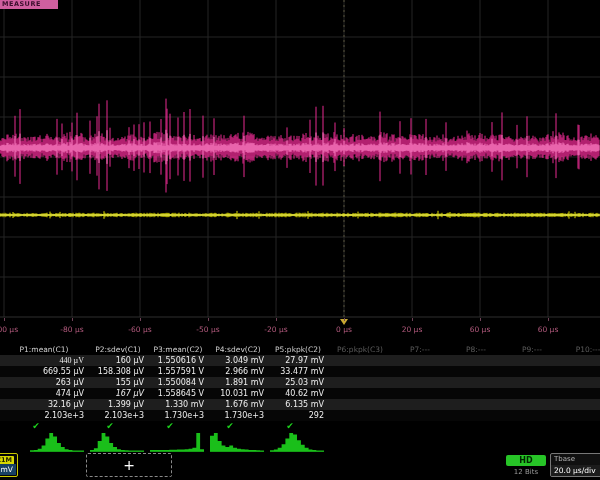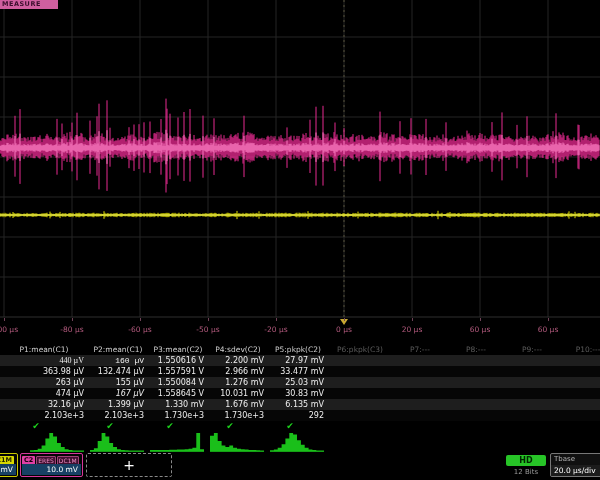--- a/index.html
+++ b/index.html
@@ -108,72 +108,72 @@
       <span class="ticklabel" style="left: 388px;">20 µs</span>
       <div class="tickmark" style="left: 480px;"></div>
       <span class="ticklabel" style="left: 456px;">60 µs</span>
       <div class="tickmark" style="left: 548px;"></div>
       <span class="ticklabel" style="left: 524px;">60 µs</span>
     </div>
 
   <div class="mtable" id="mtable">
       <div class="mrow">
         <div class="mcell hcell" style="width: 88px;">P1:mean(C1)</div>
-        <div class="mcell hcell" style="width: 60px;">P2:mean(C1)</div>
+        <div class="mcell hcell" style="width: 60px;">P2:sdev(C1)</div>
         <div class="mcell hcell" style="width: 60px;">P3:mean(C2)</div>
         <div class="mcell hcell" style="width: 60px;">P4:sdev(C2)</div>
         <div class="mcell hcell" style="width: 60px;">P5:pkpk(C2)</div>
         <div class="mcell hcell off" style="width: 64px;">P6:pkpk(C3)</div>
         <div class="mcell hcell off" style="width: 56px;">P7:---</div>
         <div class="mcell hcell off" style="width: 56px;">P8:---</div>
         <div class="mcell hcell off" style="width: 56px;">P9:---</div>
         <div class="mcell hcell off" style="width: 56px;">P10:---</div>
       </div>
       <div class="mrow" style="background: rgb(30, 30, 30);">
         <div class="mcell vcell" style="width: 88px; font-family: Liberation Serif, serif;">440 µV</div>
-        <div class="mcell vcell" style="width: 60px; font-family: Liberation Mono, monospace;">160 µV</div>
+        <div class="mcell vcell" style="width: 60px;">160 µV</div>
         <div class="mcell vcell" style="width: 60px;">1.550616 V</div>
-        <div class="mcell vcell" style="width: 60px;">2.200 mV</div>
+        <div class="mcell vcell" style="width: 60px;">3.049 mV</div>
         <div class="mcell vcell" style="width: 60px;">27.97 mV</div>
         <div class="mcell vcell" style="width: 64px;"></div>
         <div class="mcell vcell" style="width: 56px;"></div>
         <div class="mcell vcell" style="width: 56px;"></div>
         <div class="mcell vcell" style="width: 56px;"></div>
         <div class="mcell vcell" style="width: 56px;"></div>
       </div>
       <div class="mrow" style="background: rgb(6, 6, 6);">
-        <div class="mcell vcell" style="width: 88px;">363.98 µV</div>
-        <div class="mcell vcell" style="width: 60px;">132.474 µV</div>
+        <div class="mcell vcell" style="width: 88px;">669.55 µV</div>
+        <div class="mcell vcell" style="width: 60px;">158.308 µV</div>
         <div class="mcell vcell" style="width: 60px;">1.557591 V</div>
         <div class="mcell vcell" style="width: 60px;">2.966 mV</div>
         <div class="mcell vcell" style="width: 60px;">33.477 mV</div>
         <div class="mcell vcell" style="width: 64px;"></div>
         <div class="mcell vcell" style="width: 56px;"></div>
         <div class="mcell vcell" style="width: 56px;"></div>
         <div class="mcell vcell" style="width: 56px;"></div>
         <div class="mcell vcell" style="width: 56px;"></div>
       </div>
       <div class="mrow" style="background: rgb(30, 30, 30);">
         <div class="mcell vcell" style="width: 88px;">263 µV</div>
         <div class="mcell vcell" style="width: 60px;">155 µV</div>
         <div class="mcell vcell" style="width: 60px;">1.550084 V</div>
-        <div class="mcell vcell" style="width: 60px;">1.276 mV</div>
+        <div class="mcell vcell" style="width: 60px;">1.891 mV</div>
         <div class="mcell vcell" style="width: 60px;">25.03 mV</div>
         <div class="mcell vcell" style="width: 64px;"></div>
         <div class="mcell vcell" style="width: 56px;"></div>
         <div class="mcell vcell" style="width: 56px;"></div>
         <div class="mcell vcell" style="width: 56px;"></div>
         <div class="mcell vcell" style="width: 56px;"></div>
       </div>
       <div class="mrow" style="background: rgb(6, 6, 6);">
         <div class="mcell vcell" style="width: 88px;">474 µV</div>
         <div class="mcell vcell" style="width: 60px; font-style: italic;">167 µV</div>
         <div class="mcell vcell" style="width: 60px;">1.558645 V</div>
         <div class="mcell vcell" style="width: 60px;">10.031 mV</div>
-        <div class="mcell vcell" style="width: 60px;">30.83 mV</div>
+        <div class="mcell vcell" style="width: 60px;">40.62 mV</div>
         <div class="mcell vcell" style="width: 64px;"></div>
         <div class="mcell vcell" style="width: 56px;"></div>
         <div class="mcell vcell" style="width: 56px;"></div>
         <div class="mcell vcell" style="width: 56px;"></div>
         <div class="mcell vcell" style="width: 56px;"></div>
       </div>
       <div class="mrow" style="background: rgb(30, 30, 30);">
         <div class="mcell vcell" style="width: 88px;">32.16 µV</div>
         <div class="mcell vcell" style="width: 60px;">1.399 µV</div>
         <div class="mcell vcell" style="width: 60px;">1.330 mV</div>
@@ -232,28 +232,20 @@
         <path d="M0 21L0.0 20.3L3.9 20.3L3.9 19.6L7.7 19.6L7.7 17.8L11.6 17.8L11.6 14.2L15.4 14.2L15.4 8.4L19.3 8.4L19.3 3.0L23.1 3.0L23.1 4.4L27.0 4.4L27.0 10.2L30.9 10.2L30.9 14.7L34.7 14.7L34.7 17.8L38.6 17.8L38.6 19.4L42.4 19.4L42.4 20.1L46.3 20.1L46.3 20.5L50.1 20.5L50.1 20.6L54.0 20.6L54 21Z" fill="#1dd41d" stroke="none" opacity="0.9"></path>
         <line x1="0" y1="21.5" x2="54" y2="21.5" stroke="#15a015" stroke-width="1"></line>
       </svg>
     </div>
 
   <div class="dbar">
     <div class="dbox c1box">
       <span class="chip-y">DC1M</span>
       <div class="dscale">10.0 mV</div>
     </div>
-    <div class="dbox c2box">
-      <div class="drow">
-        <span class="chip-m">C2</span>
-        <span class="badge-m">ERES</span>
-        <span class="badge-m">DC1M</span>
-      </div>
-      <div class="dscale">10.0 mV</div>
-    </div>
     <div class="addbox">
       <span>+</span>
     </div>
     <div class="hdgroup">
       <div class="hdchip">HD</div>
       <div class="hdbits">12 Bits</div>
     </div>
     <div class="tbase">
       <div class="tb-label">Tbase</div>
       <div class="tb-scale">20.0 µs/div</div>

